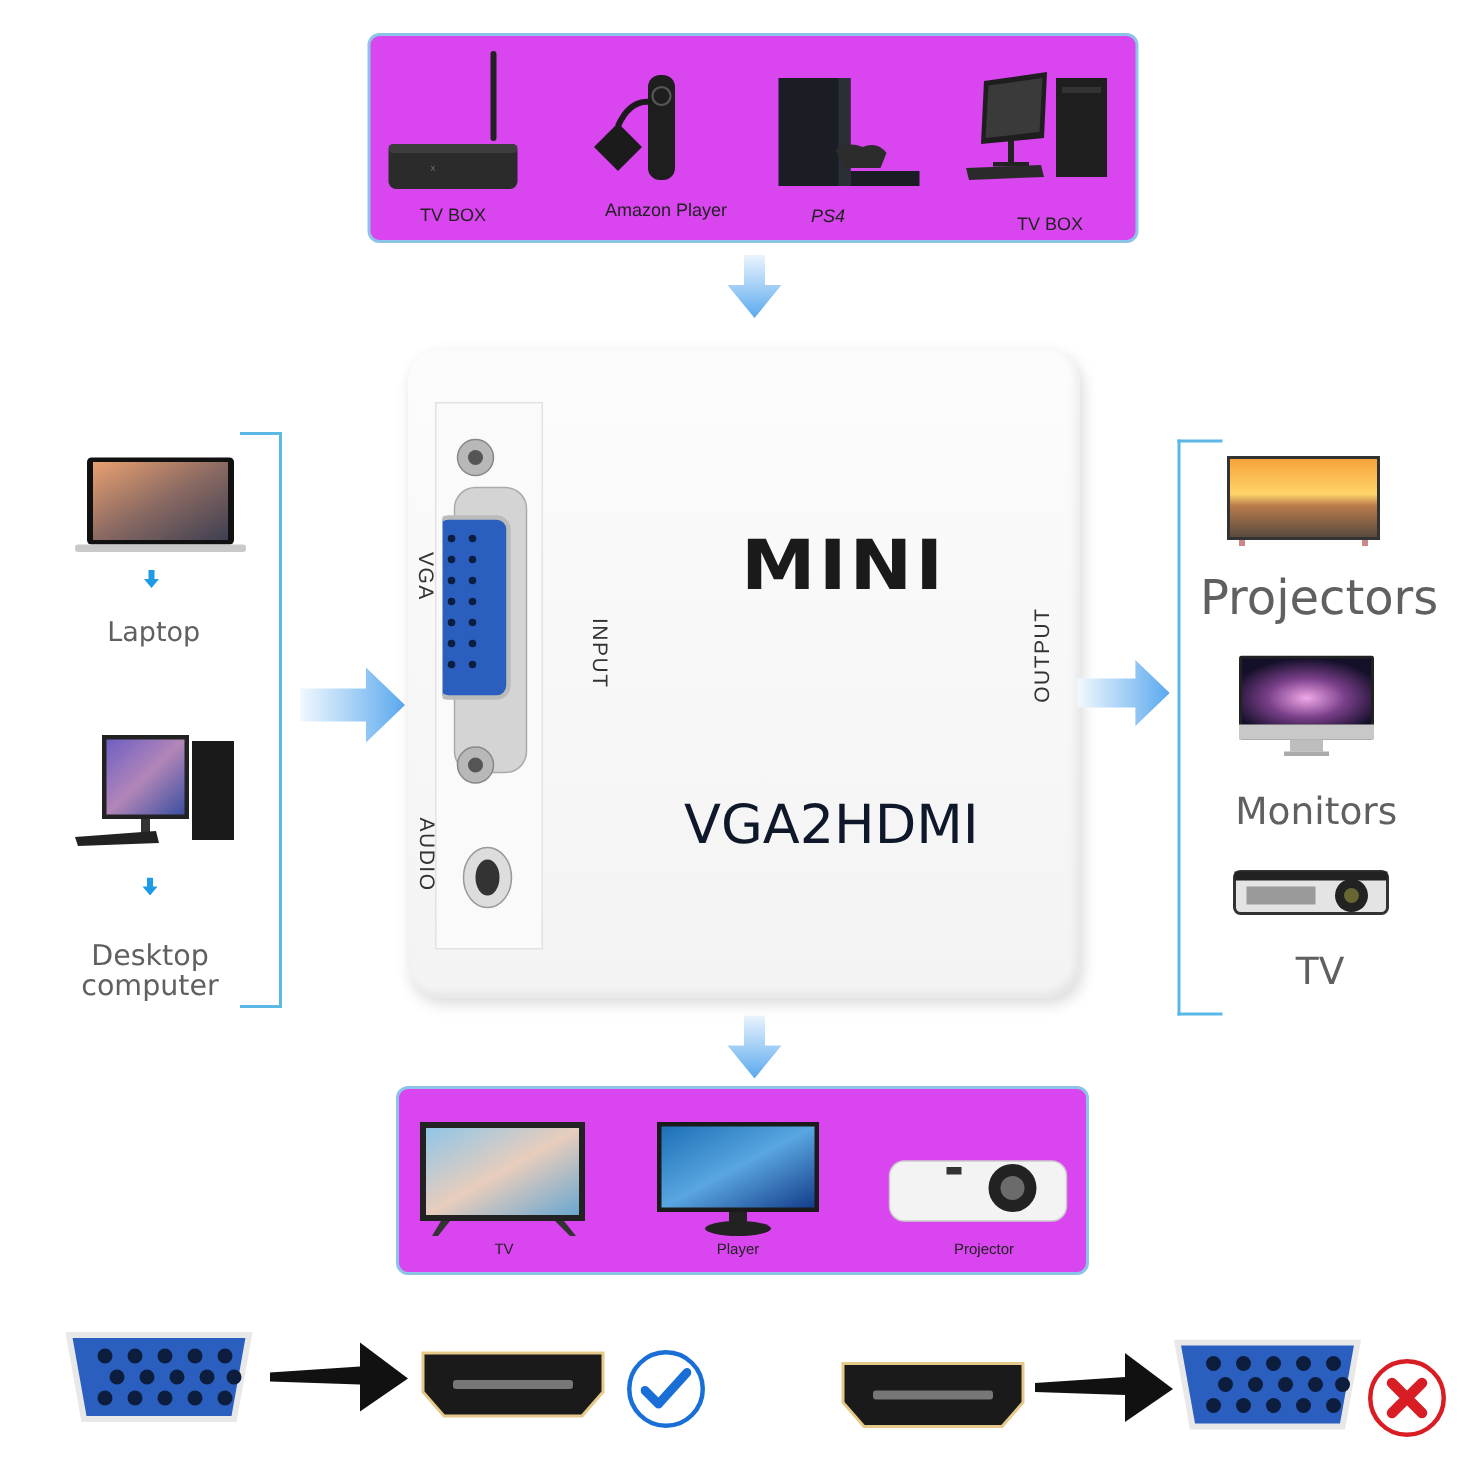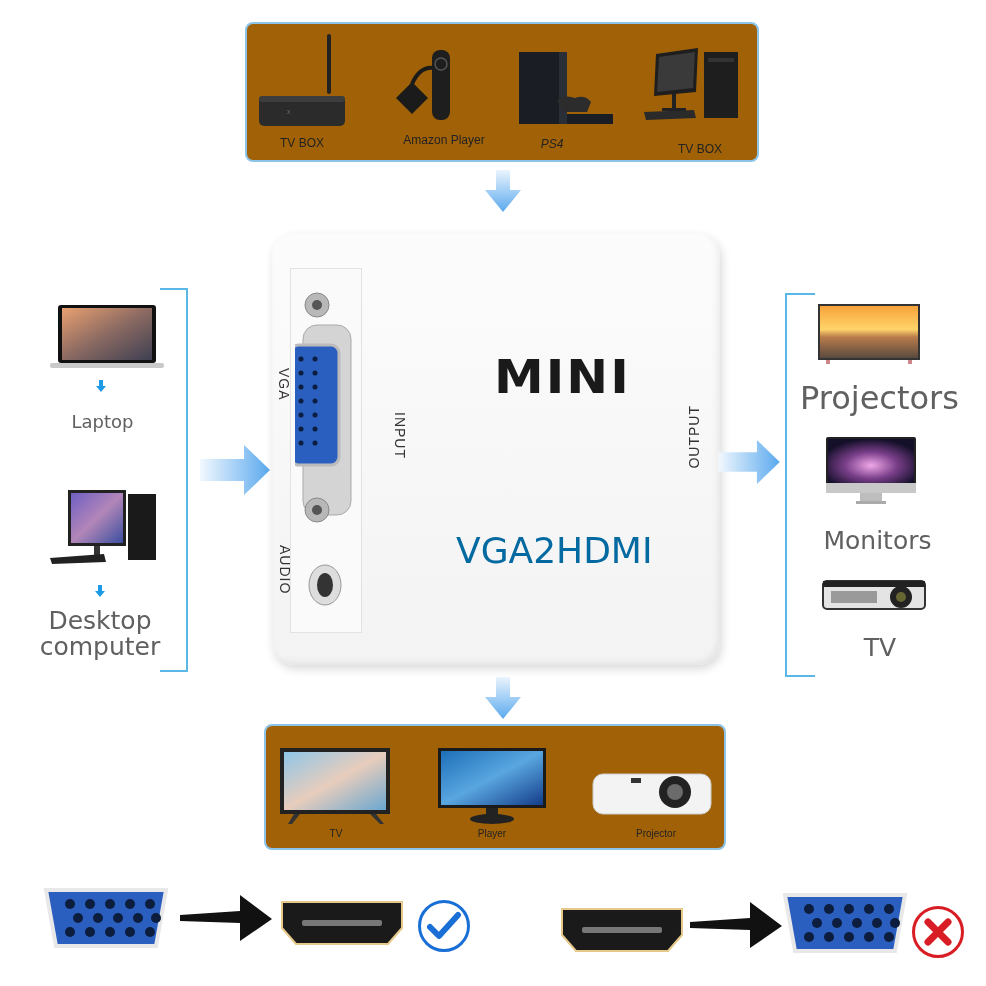--- a/index.html
+++ b/index.html
@@ -1,41 +1,41 @@
 <!DOCTYPE html>
 <html><head>
 <meta charset="utf-8">
 <style>
   * { box-sizing: border-box; margin: 0; padding: 0; }
   body { width: 986px; height: 986px; background: #ffffff; position: relative; overflow: hidden; font-family: "Liberation Sans", sans-serif; }
   .abs { position: absolute; }
 
   
-  .panel { position: absolute; border: 2px solid #8cc4e8; border-radius: 8px; background: #a16207; padding-left: 27px; }
+  .panel { position: absolute; border: 2px solid #8cc4e8; border-radius: 8px; background: #d946ef; padding-left: 27px; }
   .panel-label { position: absolute; font-size: 12px; color: #222; text-align: center; font-family: "Liberation Sans", sans-serif; }
   .panel-label.small { font-size: 10px; }
 
   
   .arrow-down { position: absolute; width: 40px; height: 42px; }
   .arrow-right { position: absolute; width: 70px; height: 50px; }
 
   
   .bracket-left { position: absolute; border: 2px solid #5bb8e6; border-left: none; }
   .bracket-right { position: absolute; border: 2px solid #5bb8e6; border-right: none; }
 
   .side-label { position: absolute; color: #606060; font-family: "DejaVu Sans", sans-serif; text-align: center; line-height: 1.05; }
 
   
   .device { position: absolute; left: 272px; top: 233px; width: 448px; height: 432px; background: linear-gradient(180deg,#fcfcfc 0%,#f3f3f3 100%); border-radius: 22px; box-shadow: 2px 4px 10px rgba(0,0,0,0.15), inset -3px -3px 6px rgba(0,0,0,0.06); }
   .device-side { position: absolute; left: 290px; top: 268px; width: 72px; height: 365px; border: 1px solid #e2e2e2; background: #fafafa; }
   .device-text { position: absolute; color: #1a1a1a; }
   .vertical { writing-mode: vertical-rl; font-size: 14px; letter-spacing: 1px; color: #333; }
 
   .mini-tag { position: absolute; left: 494px; top: 348px; font-family: "DejaVu Sans", sans-serif; font-weight: bold; font-size: 50px; color: #1a1a1a; letter-spacing: 2px; transform: scaleY(0.92); }
-  .v2h { position: absolute; left: 456px; top: 530px; font-family: "DejaVu Sans", sans-serif; font-size: 36px; color: #0369a1; }
+  .v2h { position: absolute; left: 456px; top: 530px; font-family: "DejaVu Sans", sans-serif; font-size: 36px; color: #0f172a; }
 
   .check-circle, .x-circle { position: absolute; border-radius: 50%; display: flex; align-items: center; justify-content: center; }
 </style>
 </head>
 <body>
 
 <div class="panel" style="left:245px;top:22px;width:514px;height:140px;">
 
   <svg class="abs" style="left:10px;top:10px;" width="90" height="95" viewBox="0 0 90 95">
     <rect x="70" y="0" width="4" height="60" rx="2" fill="#222"></rect>
@@ -112,21 +112,21 @@
     </defs>
   <rect x="22" y="2" width="58" height="56" fill="#222"></rect>
   <rect x="25" y="5" width="52" height="50" fill="url(#dsk)"></rect>
   <rect x="82" y="6" width="28" height="66" fill="#1a1a1a"></rect>
   <rect x="48" y="58" width="6" height="10" fill="#333"></rect>
   <polygon points="4,70 58,66 60,74 6,76" fill="#222"></polygon>
 </svg>
 <svg class="abs" style="left:95px;top:585px;" width="10" height="12" viewBox="0 0 10 12">
     <polygon points="3,0 7,0 7,6 10,6 5,12 0,6 3,6" fill="#1d9be6"></polygon>
   </svg>
-<div class="side-label" style="left:30px;top:608px;width:140px;font-size:25px;">
+<div class="side-label" style="left:30px;top:628px;width:140px;font-size:19px;">
   <div>Desktop</div>
   <div>computer</div>
 </div>
 
 <svg class="arrow-right" style="left:200px;top:445px;" viewBox="0 0 70 50">
   <defs>
       <linearGradient id="gr1" x1="0" y1="0" x2="1" y2="0">
         <stop offset="0" stop-color="#f2f8fe"></stop>
         <stop offset="1" stop-color="#5aa9ee"></stop>
       </linearGradient>

